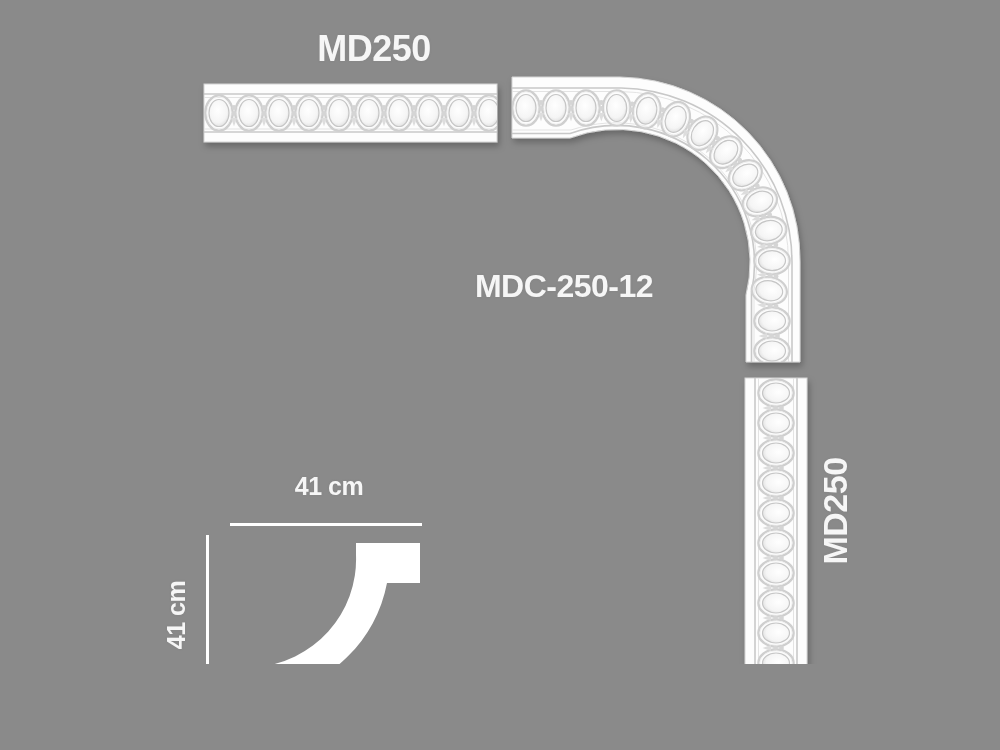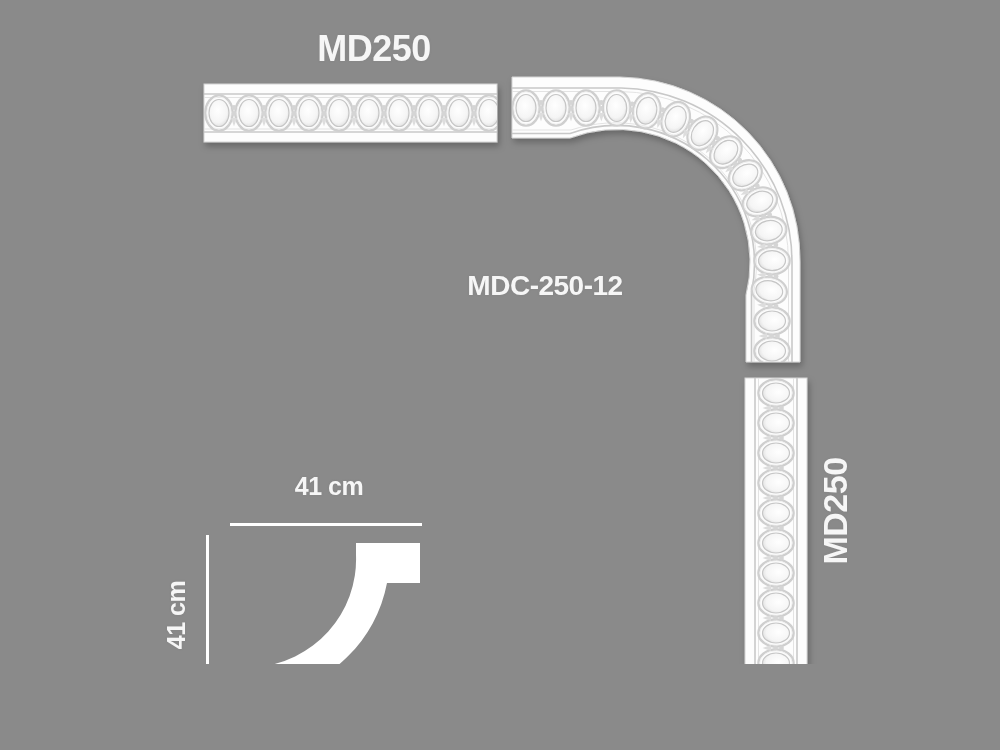--- a/index.html
+++ b/index.html
@@ -169,20 +169,20 @@
 
     <g>
       <path d="M356,543 H420 V583 H387 A140 140 0 0 1 272,695 V727 H232 V667 H255 A108 108 0 0 0 356,555 Z" fill="#ffffff"></path>
     </g>
     <rect x="230" y="523" width="192" height="3" fill="#ffffff"></rect>
     <rect x="206" y="535" width="3" height="192" fill="#ffffff"></rect>
   </svg>
 
   <div class="label" style="left:374px;top:49px;font-size:36px;">MD250</div>
 
-  <div class="label" style="left:545px;top:286px;font-size:28px;">MDC-250-12</div>
+  <div class="label" style="left:564px;top:286px;font-size:32px;">MDC-250-12</div>
 
   <div class="label vert" style="left:835px;top:511px;font-size:34px;">MD250</div>
 
   <div class="label" style="left:329px;top:486px;font-size:25px;">41 cm</div>
 
   <div class="label vert" style="left:176px;top:615px;font-size:25px;">41 cm</div>
 </div>
 
 </body></html>

